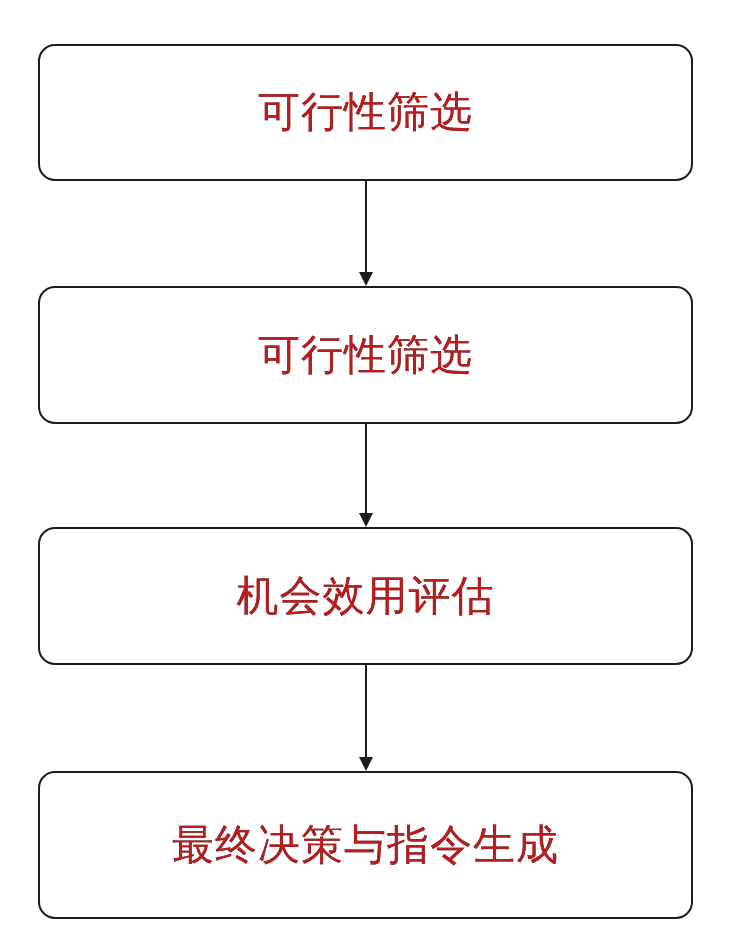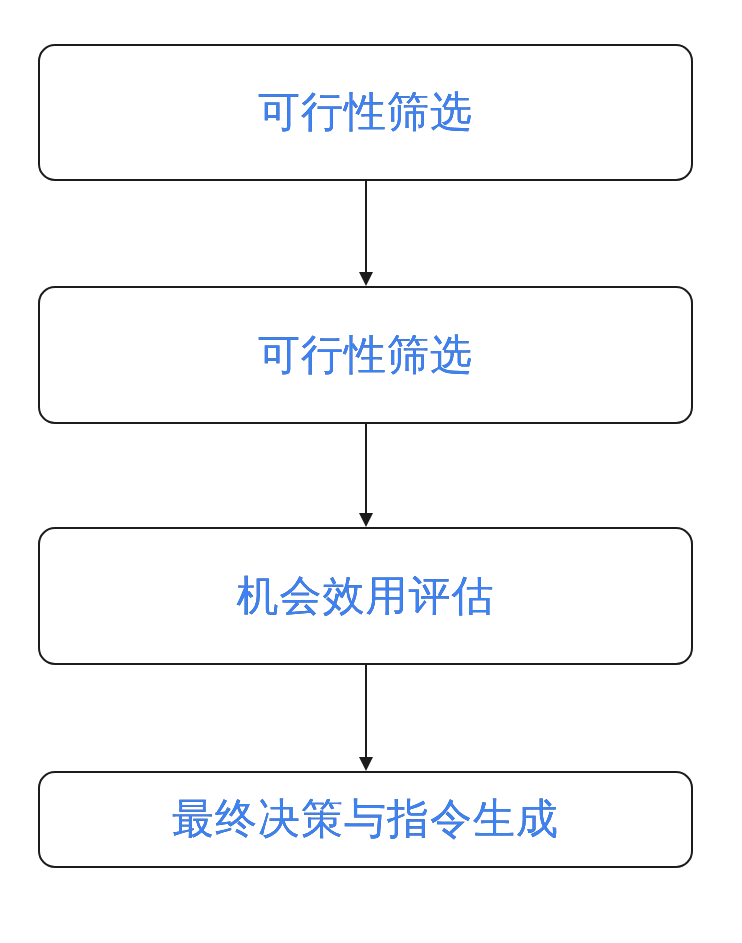--- a/index.html
+++ b/index.html
@@ -23,25 +23,25 @@
     border-radius: 17px;
     background: #ffffff;
     display: flex;
     align-items: center;
     justify-content: center;
     box-sizing: border-box;
   }
   .node-1 { top: 44px;  height: 137px; }
   .node-2 { top: 286px; height: 138px; }
   .node-3 { top: 527px; height: 138px; }
-  .node-4 { top: 771px; height: 97px; }
+  .node-4 { top: 771px; height: 148px; }
   .flow-node .label {
     font-size: 42px;
     line-height: 1.1;
-    color: #3b82f6;
+    color: #b91c1c;
     letter-spacing: 1px;
     white-space: nowrap;
     text-align: center;
     
     text-shadow: 0 0 0.6px #3a3a3a;
   }
   .down-arrow {
     position: absolute;
     left: 359px;           
     width: 14px;

